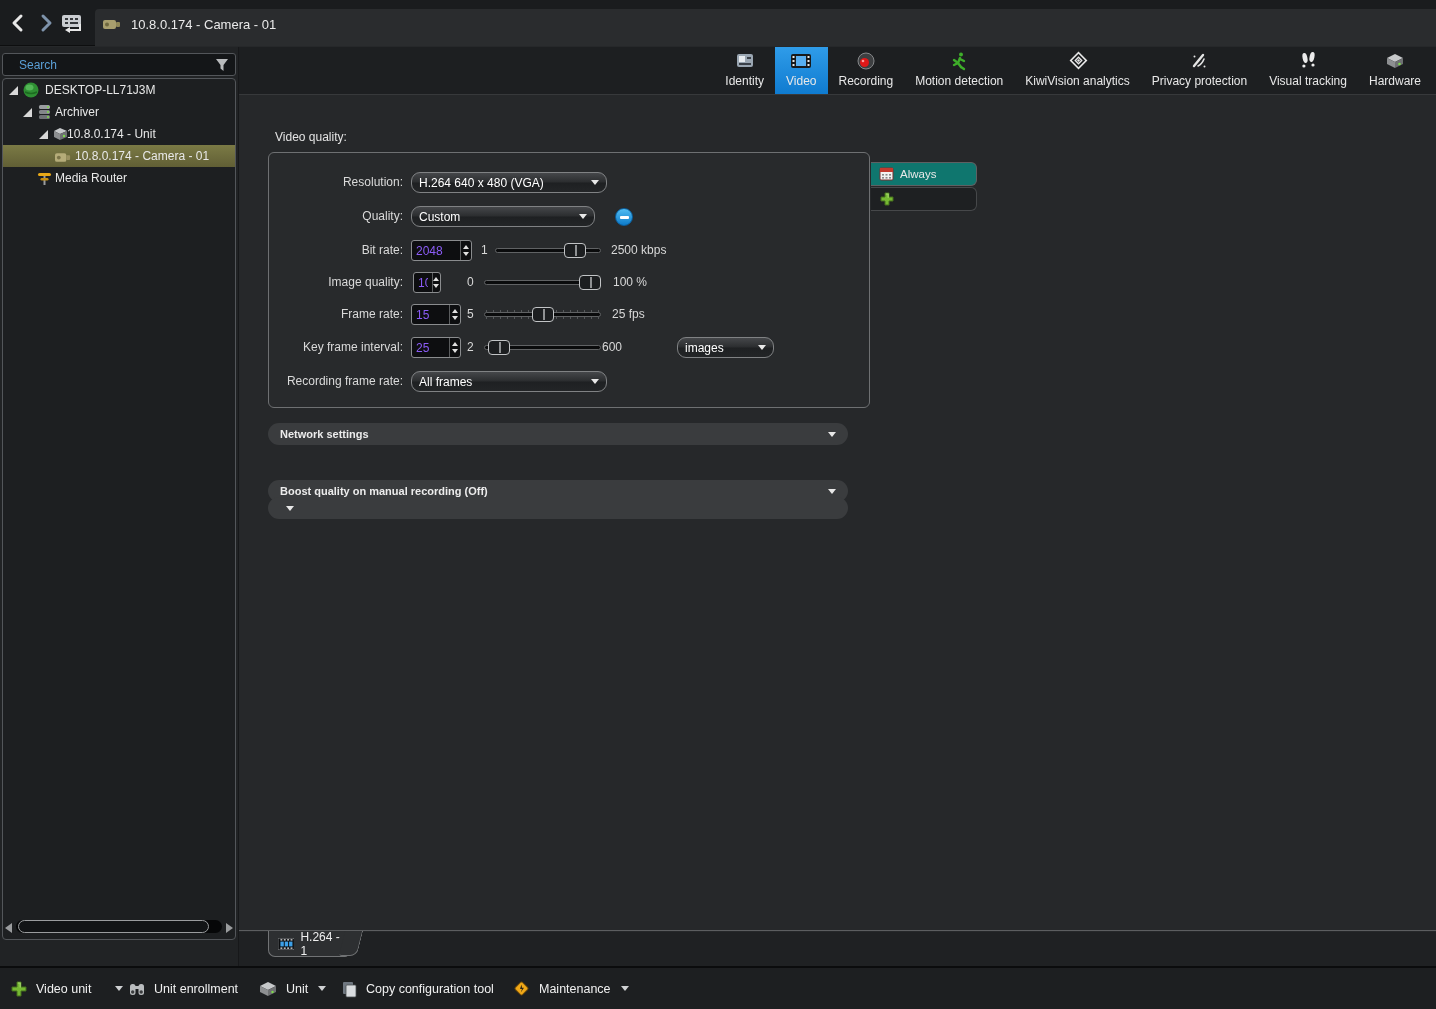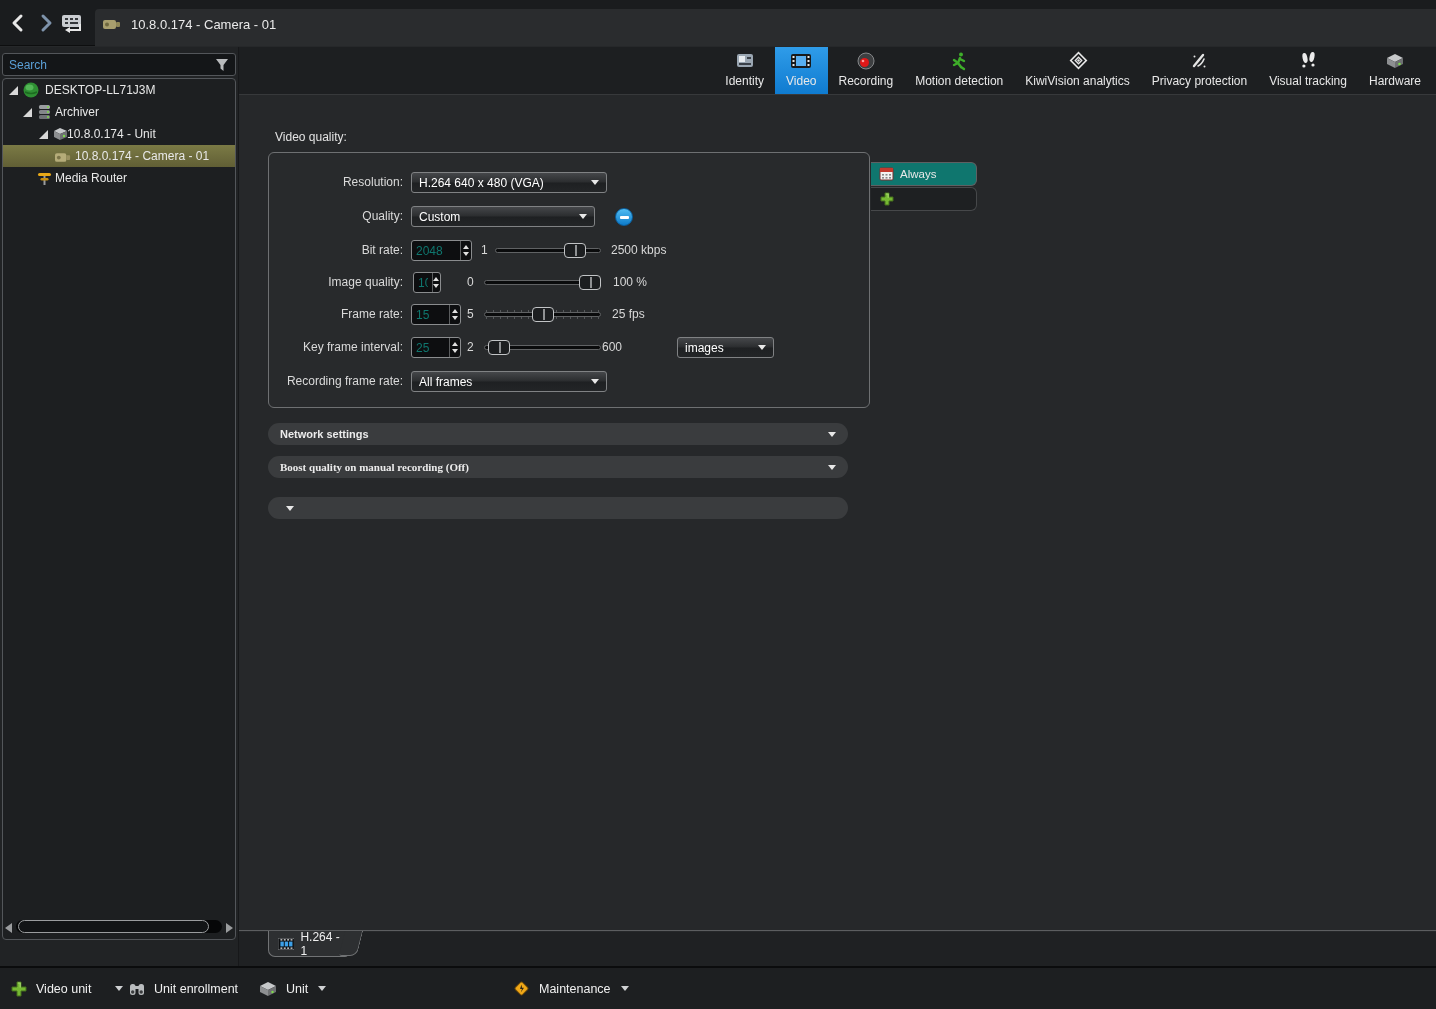--- a/index.html
+++ b/index.html
@@ -13,21 +13,21 @@
   .titlebar { position:absolute; left:0; top:0; width:1436px; height:46px; background:#1a1c1e; border-bottom:1px solid #0d0e0f; }
   .nav-btn { position:absolute; top:12px; width:22px; height:22px; background:none; border:none; cursor:pointer; }
   .nav-back { left:8px; } .nav-fwd { left:34px; } .jump-btn { left:58px; top:10px; width:28px; height:26px; }
   .title-tab { position:absolute; left:95px; top:9px; width:1341px; height:37px; background:#2a2c2e; border-radius:4px 0 0 0; display:flex; align-items:center; padding-left:8px; gap:8px; }
   .title-tab .title-text { font-size:13px; color:#eaeaea; padding-bottom:6px; }
   .title-tab svg { margin-bottom:6px; }
 
   
   .sidebar { position:absolute; left:0; top:47px; width:239px; height:919px; background:#212325; border-right:1px solid #17181a; }
   .searchbox { position:absolute; left:2px; top:6px; width:234px; height:23px; background:#141618; border:1px solid #53565a; border-radius:3px; display:flex; align-items:center; }
-  .searchbox input { flex:1; background:transparent; border:none; outline:none; color:#86efac; font-size:12px; padding:0 6px; font-family:"Liberation Sans",sans-serif; }
+  .searchbox input { flex:1; background:transparent; border:none; outline:none; color:#86efac; font-size:12px; padding:0 6px; font-family:"Liberation Sans",sans-serif;margin-left:10px; }
   .searchbox input::placeholder { color:#5a9fd6; opacity:1; }
   .funnel { margin-right:5px; }
   .treebox { position:absolute; left:2px; top:31px; width:234px; height:862px; background:#1d1f21; border:1px solid #53565a; border-radius:4px; overflow:hidden; }
   .tree-item { position:relative; height:22px; display:flex; align-items:center; color:#e8e8e8; font-size:12px; cursor:default; }
   .tree-item.selected { background:linear-gradient(#7b7a45,#615f35); }
   .tw { position:absolute; top:7px; width:9px; height:9px; }
   .ticon { position:absolute; top:3px; width:17px; height:16px; }
   .tlabel { position:absolute; top:4px; white-space:nowrap; }
   
   .hscroll { position:absolute; left:2px; bottom:4px; width:228px; height:16px; }
@@ -44,25 +44,25 @@
   .nav-tab .ticn { height:22px; display:flex; align-items:center; }
   .nav-tab.selected { background:linear-gradient(#2f9ce9,#0f7bd0); }
 
   
   .content { position:absolute; left:239px; top:96px; width:1197px; height:835px; background:#26282a; border-bottom:1px solid #5c5e60; }
   .vq-label { position:absolute; left:36px; top:34px; font-size:12px; color:#e4e4e4; }
   .vq-panel { position:absolute; left:29px; top:56px; width:602px; height:256px; border:1px solid #6e7072; border-radius:6px; background:#28:2a2c; }
   .vq-panel { background:#282a2c; }
   .row-label { position:absolute; width:132px; text-align:right; color:#dadada; font-size:12px; line-height:21px; left:2px; }
   .ctl { position:absolute; }
-  .dropdown { height:21px; background:linear-gradient(#45474a 0%, #2b2d2f 48%, #1e2022 52%, #232527 100%); border:1px solid #808284; border-radius:3px; color:#fff; display:flex; align-items:center; padding:0 7px; cursor:pointer; font-size:12px; }
+  .dropdown { height:21px; background:linear-gradient(#45474a 0%, #2b2d2f 48%, #1e2022 52%, #232527 100%); border:1px solid #808284; border-radius:9px; color:#fff; display:flex; align-items:center; padding:0 7px; cursor:pointer; font-size:12px; }
   .dropdown .dd-text { flex:1; white-space:nowrap; overflow:hidden; }
   .caret { width:0; height:0; border-left:4px solid transparent; border-right:4px solid transparent; border-top:5px solid #e8e8e8; margin-left:6px; flex:none; }
   .spinbox { height:21px; background:#0d0e10; border:1px solid #8a8c8e; border-radius:3px; display:flex; align-items:stretch; }
-  .spinbox input { width:100%; background:transparent; border:none; outline:none; color:#0f766e; font-size:12px; padding:0 4px; font-family:"Liberation Sans",sans-serif; }
+  .spinbox input { width:100%; background:transparent; border:none; outline:none; color:#8b5cf6; font-size:12px; padding:0 4px; font-family:"Liberation Sans",sans-serif; }
   .spin-btns { width:14px; border-left:1px solid #5a5c5e; display:flex; flex-direction:column; align-items:center; justify-content:center; gap:3px; cursor:pointer; }
   .sp-up { width:0;height:0;border-left:3px solid transparent;border-right:3px solid transparent;border-bottom:4px solid #e0e0e0; }
   .sp-dn { width:0;height:0;border-left:3px solid transparent;border-right:3px solid transparent;border-top:4px solid #e0e0e0; }
   .minmax { position:absolute; color:#d8d8d8; font-size:12px; line-height:21px; }
   .slider { position:absolute; height:21px; }
   .slider .track { position:absolute; left:0; right:0; top:8px; height:5px; background:#0a0b0c; border:1px solid #606264; border-radius:3px; }
   .slider.ticked .ticks { position:absolute; left:2px; right:2px; top:6px; height:9px; background:repeating-linear-gradient(90deg,#55585a 0 1px,transparent 1px 7px); }
   .slider .slider-handle { position:absolute; top:3px; width:22px; height:15px; background:#1c1e20; border:1px solid #c2c4c6; border-radius:4px; cursor:pointer; }
   .slider .slider-handle::after { content:""; position:absolute; left:10px; top:1px; bottom:1px; width:2px; background:#8f9193; }
   .minus-btn { position:absolute; width:18px; height:18px; border-radius:50%; background:linear-gradient(#53bdf2,#0d7bca); border:1px solid #0a5f9f; cursor:pointer; }
@@ -70,21 +70,21 @@
 
   
   .sched-tab { position:absolute; left:632px; width:106px; height:24px; display:flex; align-items:center; gap:6px; padding-left:8px; border:1px solid #5e6062; border-left:none; border-radius:0 6px 6px 0; cursor:pointer; }
   .sched-always { top:66px; background:#0f766e; }
   .sched-add { top:91px; background:#1e2022; border-color:#46484a; }
   .sched-tab .s-label { color:#e8e8e8; font-size:11.5px; }
 
   
   .accordion { position:absolute; left:29px; width:580px; height:22px; background:#3a3c3e; border-radius:11px; display:flex; align-items:center; padding:0 12px; cursor:pointer; }
   .accordion .acc-label { flex:1; font-size:11px; font-weight:bold; color:#ececec; }
-  .acc-net { top:327px;gap:14px; } .acc-manual { top:360px;font-family:Liberation Serif, serif; } .acc-event { top:401px; }
+  .acc-net { top:327px;gap:14px; } .acc-manual { top:384px; } .acc-event { top:401px; }
 
   
   .streambar { position:absolute; left:239px; top:932px; width:1197px; height:34px; background:#1f2123; }
   .stream-tab { position:absolute; left:29px; top:-1px; width:80px; height:26px; background:#2d2f31; border:1px solid #717375; border-top:none; border-right:none; border-radius:0 0 3px 7px; display:flex; align-items:center; gap:6px; padding-left:9px; cursor:pointer; z-index:2; }
   .stream-tab .edge { position:absolute; right:-12px; top:0; width:18px; height:25px; background:#2d2f31; border-right:1px solid #717375; border-bottom:1px solid #717375; border-radius:0 0 7px 3px; transform:skewX(-14deg); }
   .stream-tab .st-label { color:#efefef; font-size:12px; position:relative; z-index:1; }
 
   
   .toolbar { position:absolute; left:0; top:966px; width:1436px; height:43px; background:#1d1f21; border-top:2px solid #0b0c0d; }
   .tool-item { position:absolute; top:0; height:41px; display:flex; align-items:center; gap:8px; color:#f0f0f0; font-size:12.5px; cursor:pointer; padding:0 6px; }
@@ -484,20 +484,27 @@
   <div class="tool-item t-unit">
     <svg width="20" height="18">
       <polygon points="2,6 10,2 18,6 10,10" fill="#c6c8ca"></polygon>
       <polygon points="2,6 10,10 10,16 2,12" fill="#8d8f91"></polygon>
       <polygon points="18,6 10,10 10,16 18,12" fill="#6f7173"></polygon>
       <circle cx="14.5" cy="12" r="1.2" fill="#7ddb4a"></circle>
     </svg>
     <span>Unit</span>
     <span class="tool-caret"></span>
   </div>
+  <div class="tool-item t-copy">
+    <svg width="18" height="18">
+      <rect x="3" y="2" width="10" height="12" rx="1" fill="#6f7780"></rect>
+      <rect x="6" y="5" width="10" height="12" rx="1" fill="#d9dcdf" stroke="#4a4e52" stroke-width="0.8"></rect>
+    </svg>
+    <span>Copy configuration tool</span>
+  </div>
   <div class="tool-item t-maint">
     <svg width="19" height="19">
       <rect x="4.5" y="4.5" width="10" height="10" rx="1.5" fill="#f0a818" stroke="#7a5208" stroke-width="1" transform="rotate(45 9.5 9.5)"></rect>
       <path d="M9.5 5.5 L8 10 L10 10 L8.8 13.5 L12 8.8 L10 8.8 Z" fill="#2a2417"></path>
     </svg>
     <span>Maintenance</span>
     <span class="tool-caret"></span>
   </div>
 </div>
 

